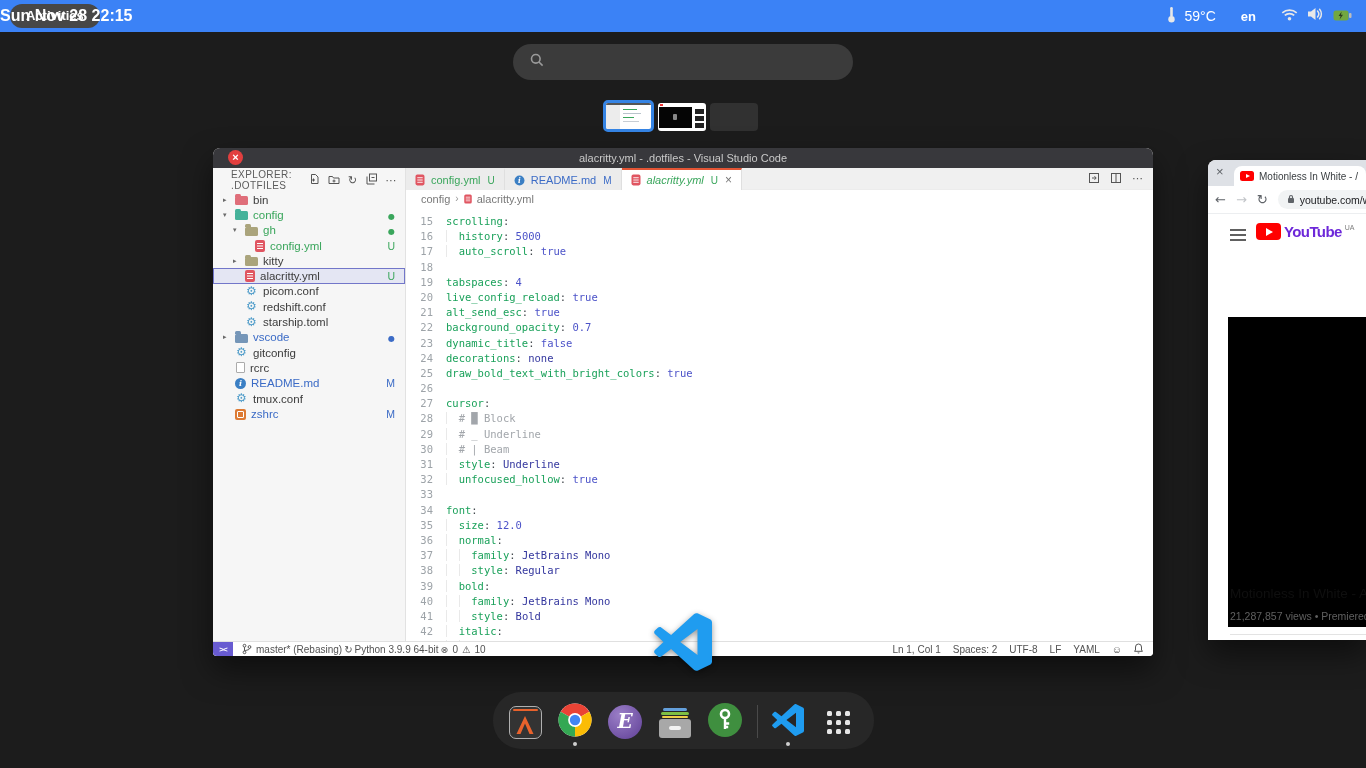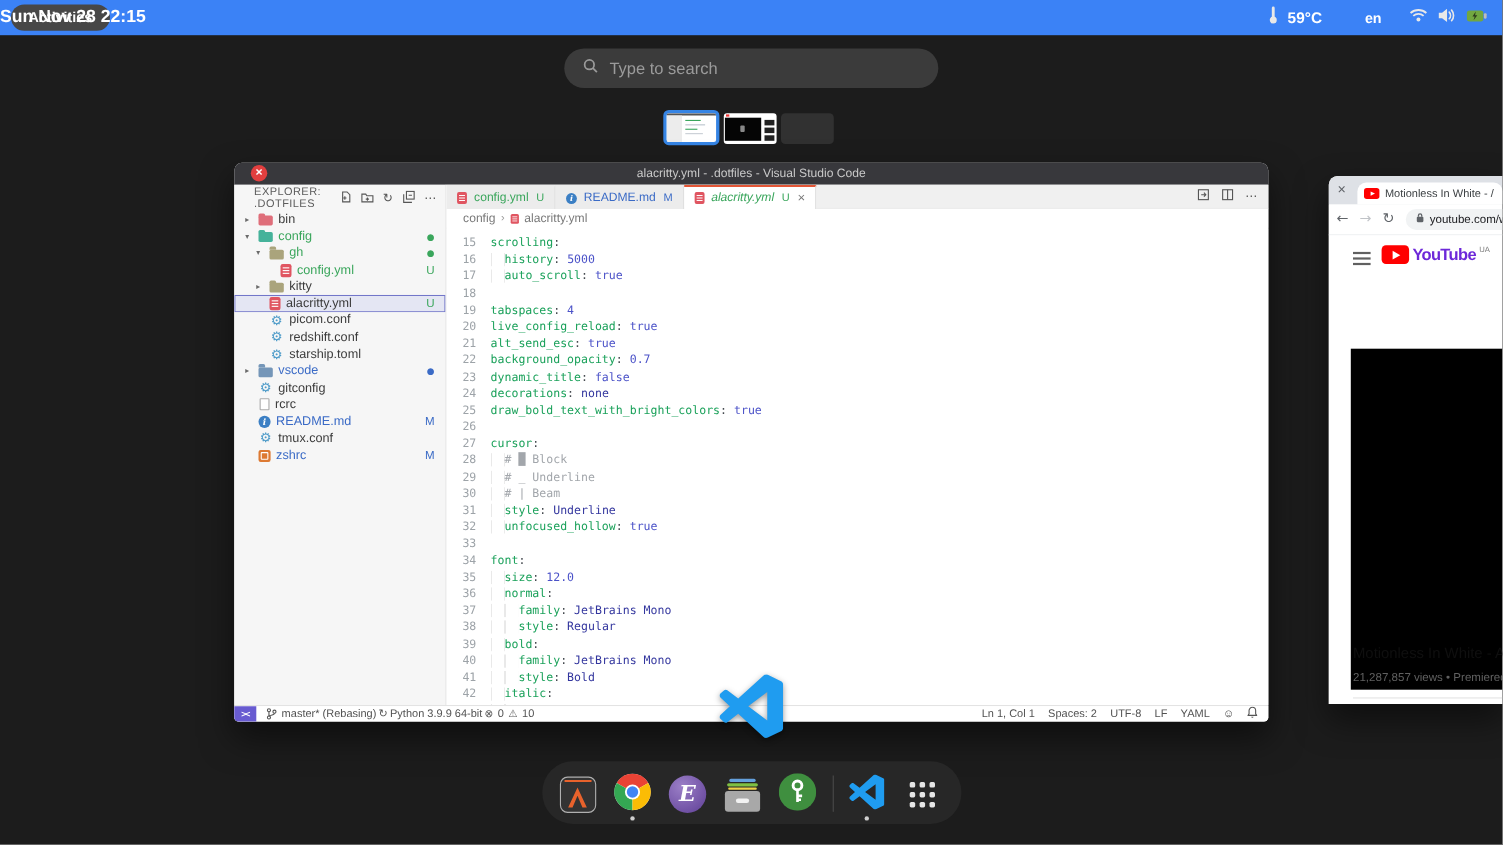--- a/index.html
+++ b/index.html
@@ -4,21 +4,21 @@
 <style>
   *{margin:0;padding:0;box-sizing:border-box}
   body{font-family:"Liberation Sans",sans-serif}
   .screen{position:relative;width:1366px;height:768px;background:#1c1c1c;overflow:hidden}
 
   
   .topbar{position:absolute;left:0;top:0;width:100%;height:32px;background:#3b82f6;color:#fff}
   .act-pill{position:absolute;left:10px;top:4px;height:24px;line-height:24px;padding:0 16px;border-radius:12px;background:#474747;font-size:13px;font-weight:700;color:#fcfcfc}
   .clock{position:absolute;left:0;right:0;top:0;height:32px;line-height:32px;font-size:16px;font-weight:700;color:#fff}
   .tb-right{position:absolute;right:14px;top:0;height:32px;display:flex;align-items:center;gap:9px}
-  .tb-temp{font-size:14px;font-weight:700;margin-right:14px}
+  .tb-temp{font-size:14px;font-weight:400;}
   .tb-kbd{font-size:13px;font-weight:700;margin:0 16px}
 
   
   .search{position:absolute;left:513px;top:44px;width:340px;height:36px;border-radius:18px;background:#3b3b3b;display:flex;align-items:center;padding-left:17px;gap:10px}
   .search input{background:transparent;border:0;outline:none;color:#ddd;font-size:15px;width:270px;font-family:"Liberation Sans",sans-serif}
   .search input::placeholder{color:#9b9b9b}
 
   
   .ws1{position:absolute;left:603px;top:100px;width:51px;height:32px;border:3px solid #3584e4;border-radius:5px;background:#fff;overflow:hidden}
   .ws1 .m-side{position:absolute;left:0;top:2px;bottom:0;width:14px;background:#ececec}
@@ -163,21 +163,20 @@
             <path d="M8.6 1.5 5.6 6h2l-1 3.5 3.4-4.7h-2z" fill="#2c3a1c"></path>
           </svg></span>
     </div>
   </div>
 
   <div class="search">
     <span><svg width="14" height="14">
           <circle cx="5.8" cy="5.8" r="4.3" stroke="#9a9a9a" stroke-width="1.6" fill="none"></circle>
           <path d="M9 9l3.6 3.6" stroke="#9a9a9a" stroke-width="1.6"></path>
         </svg></span>
-    <input type="text" placeholder="Type to search" style="">
   </div>
 
   <div class="ws1">
     <div class="m-bar"></div>
     <div class="m-side"></div>
     <div class="ln" style="left:17px;top:6px;width:14px;background:#3aa65c"></div>
     <div class="ln" style="left:17px;top:10px;width:18px;background:#b9c4cc"></div>
     <div class="ln" style="left:17px;top:14px;width:11px;background:#3aa65c"></div>
     <div class="ln" style="left:17px;top:18px;width:16px;background:#c8ced4"></div>
   </div>

